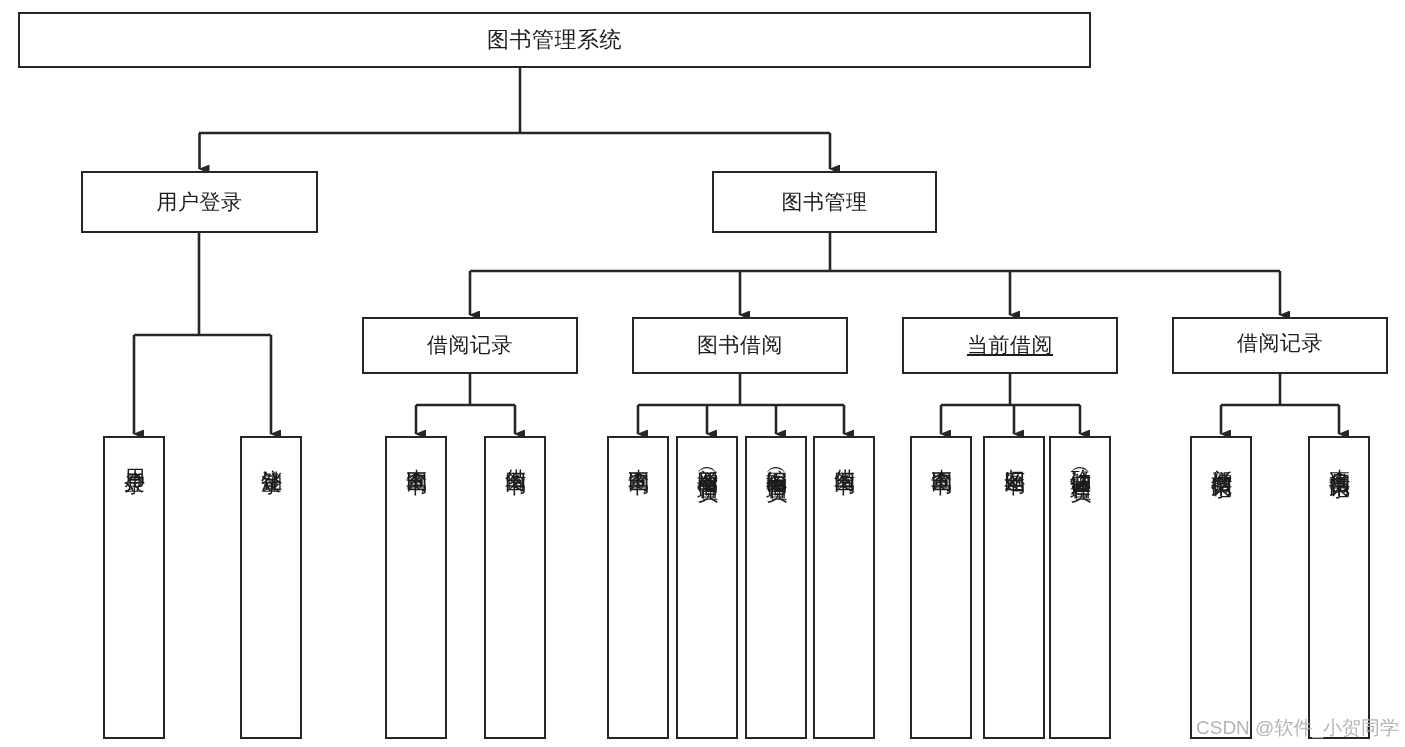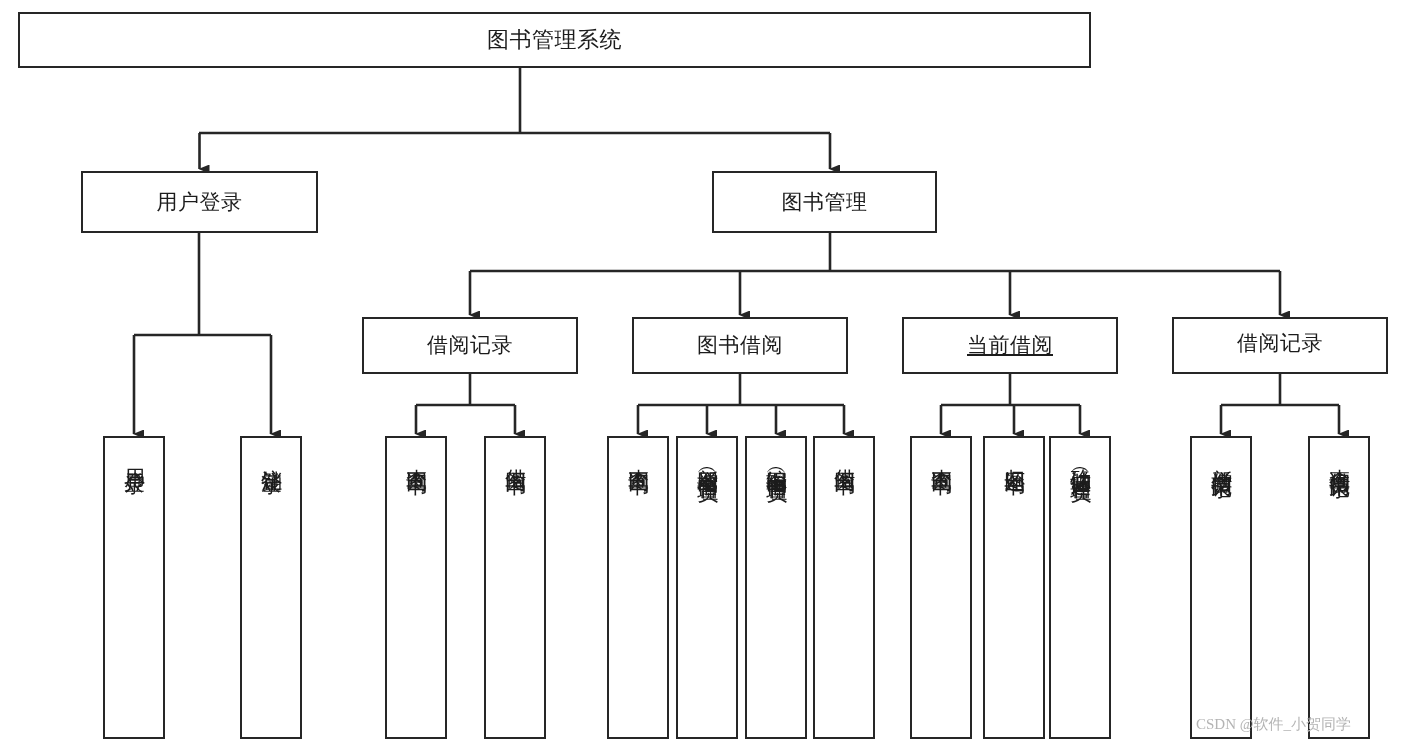--- a/index.html
+++ b/index.html
@@ -55,23 +55,23 @@
     writing-mode: vertical-rl;
     text-orientation: upright;
     font-size: 21px;
     line-height: 1.22;
     letter-spacing: 2px;
   }
   .node.root .label { font-size: 22px; }
   .watermark {
     position: absolute;
     color: #b4b4b4;
-    font-size: 15px;
+    font-size: 19px;
     white-space: nowrap;
-    font-family: Liberation Serif, serif;
+    font-family: Liberation Sans, sans-serif;
   }
 </style>
 </head>
 <body>
 
 <div id="canvas">
 
   <svg id="edges" viewBox="0 0 1405 747" width="1405" height="747" xmlns="http://www.w3.org/2000/svg">
     <defs>
       <marker id="arrowhead" markerWidth="9" markerHeight="11" refX="4.5" refY="10" orient="auto" markerUnits="userSpaceOnUse">

